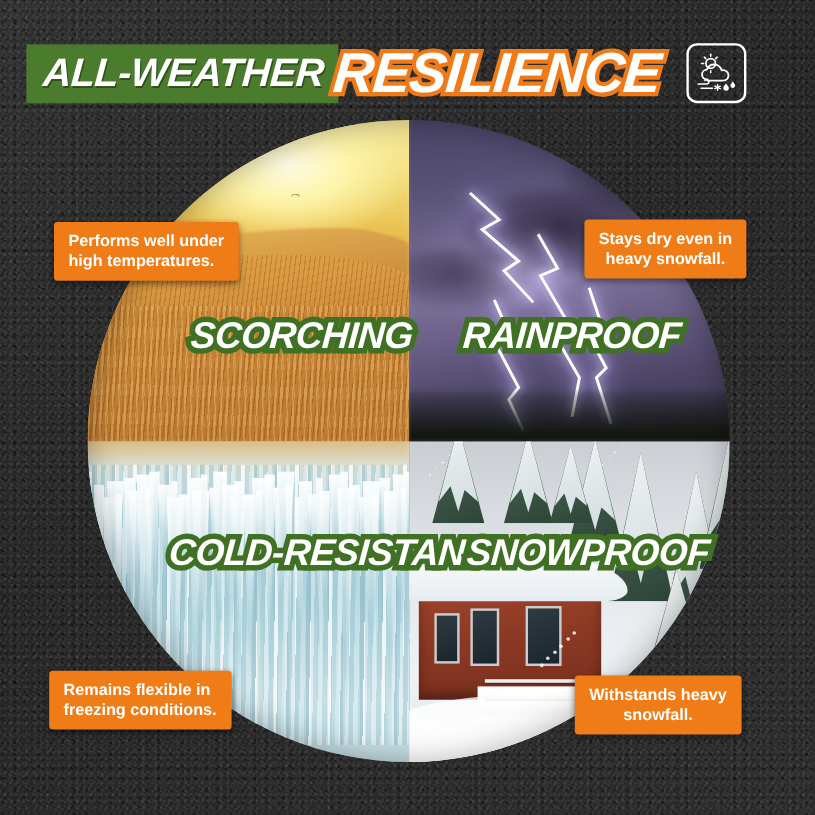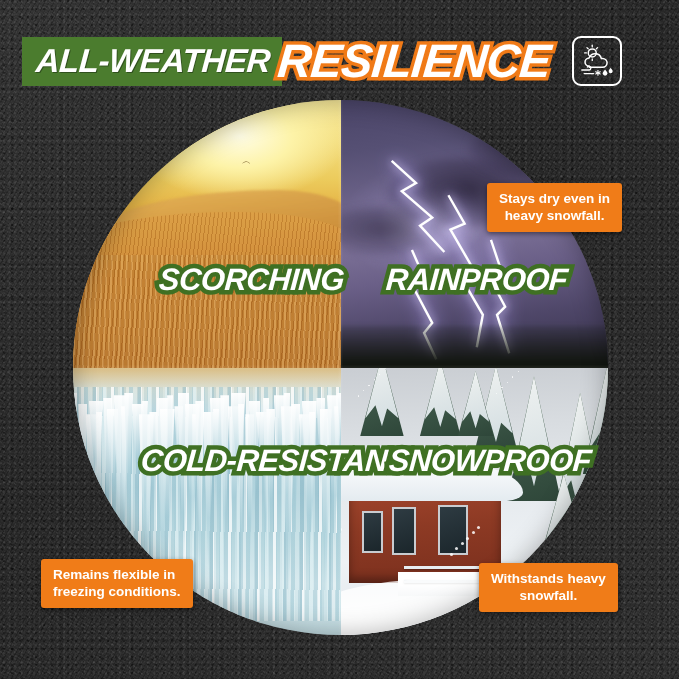--- a/index.html
+++ b/index.html
@@ -502,20 +502,22 @@
 
     <div id="circle-seams"></div>
     <div id="circle-vignette"></div>
   </div>
 
   <div class="quad-label" id="label-scorching">SCORCHING</div>
   <div class="quad-label" id="label-rainproof">RAINPROOF</div>
   <div class="quad-label" id="label-cold">COLD-RESISTANT</div>
   <div class="quad-label" id="label-snowproof">SNOWPROOF</div>
 
+  <div class="callout" id="callout-heat">Performs well under
+high temperatures.</div>
   <div class="callout" id="callout-rain">Stays dry even in
 heavy snowfall.</div>
   <div class="callout" id="callout-cold">Remains flexible in
 freezing conditions.</div>
   <div class="callout" id="callout-snow">Withstands heavy
 snowfall.</div>
 
 </div>
 
 </body></html>

